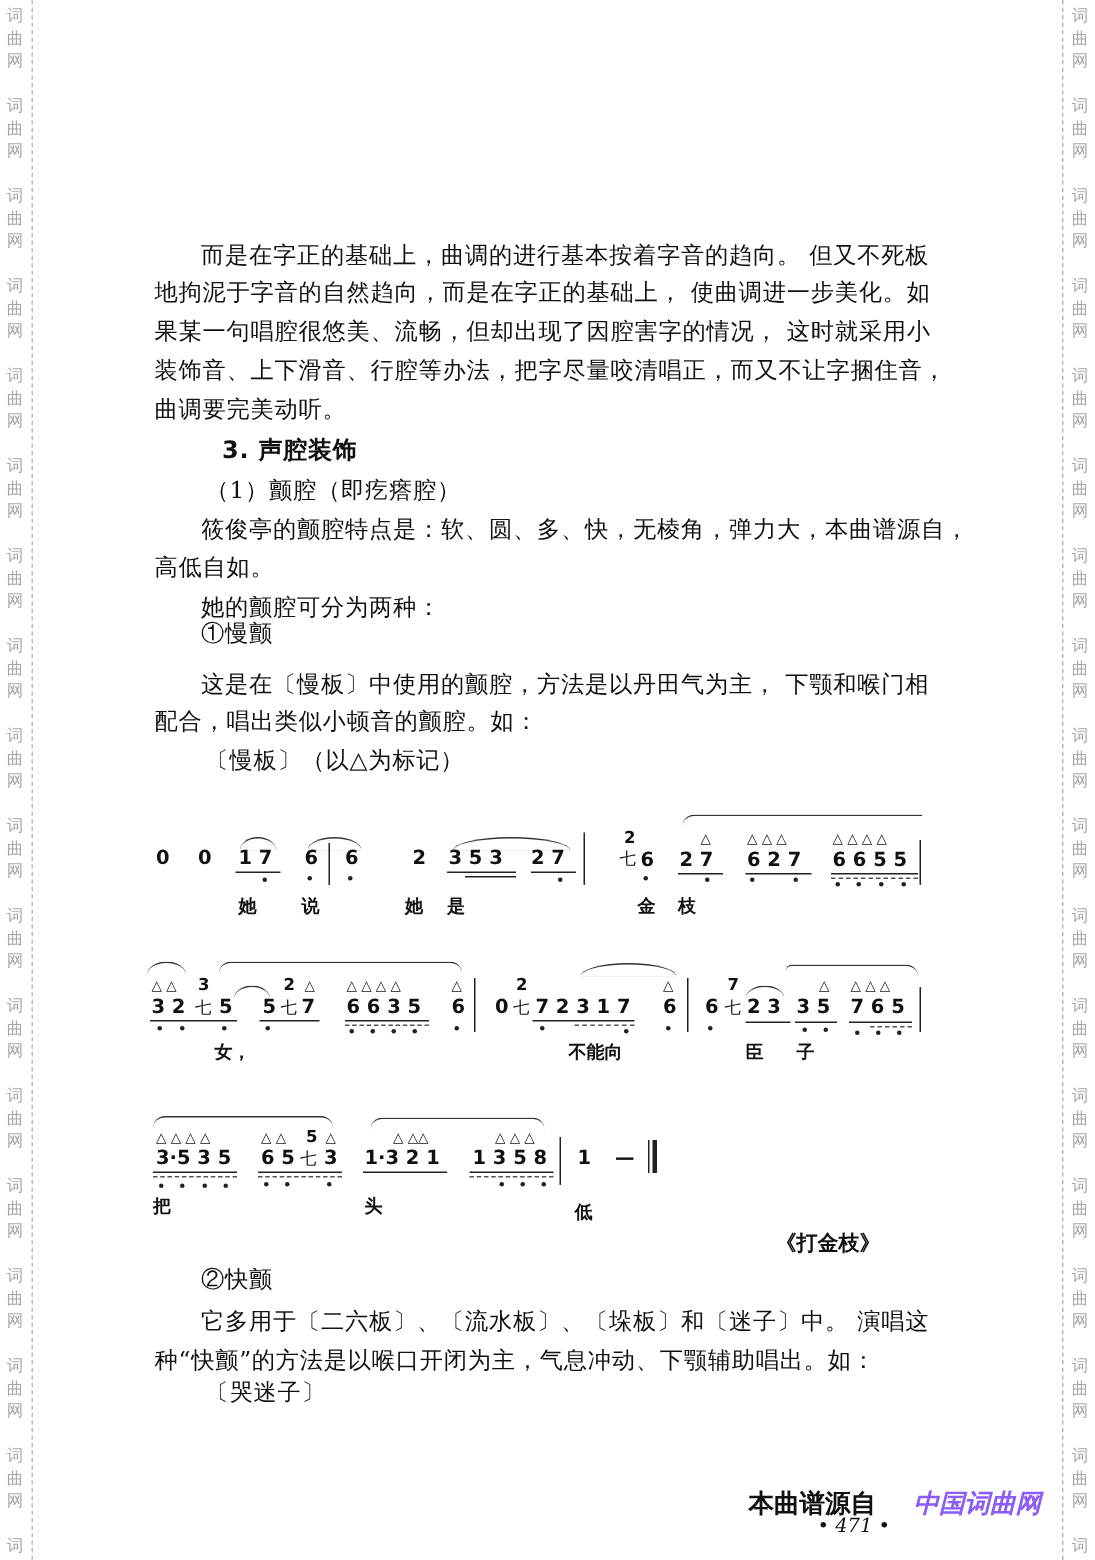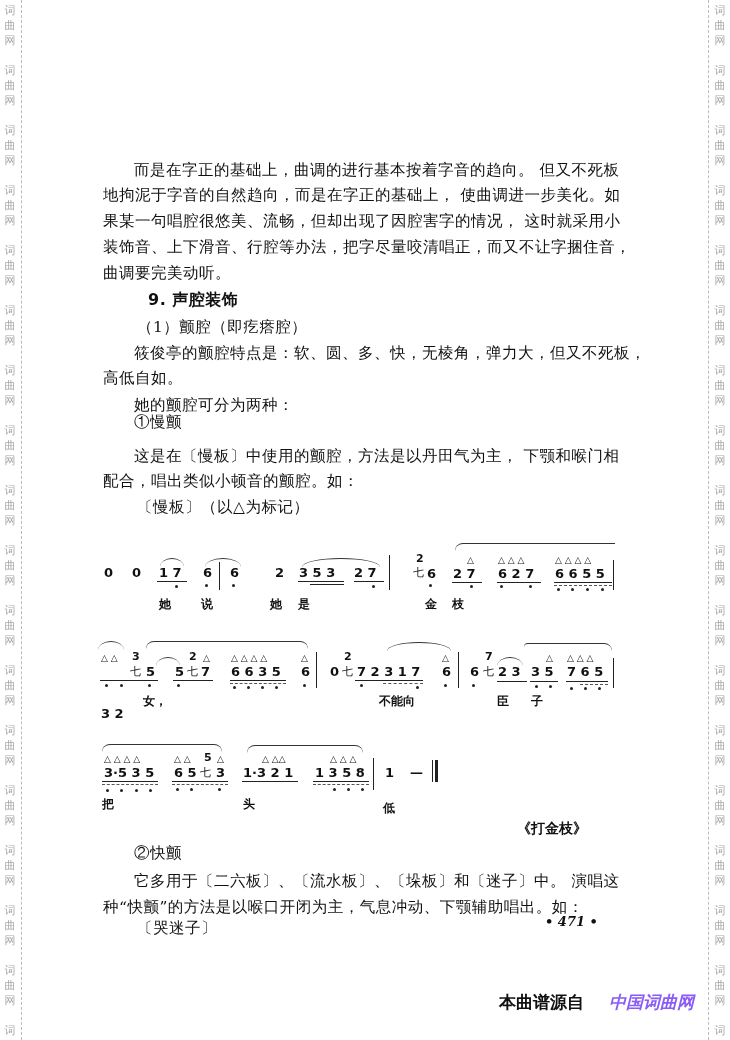--- a/index.html
+++ b/index.html
@@ -25,21 +25,21 @@
   .m { position:absolute; font-family:"DejaVu Sans", sans-serif; font-weight:bold; font-size:13px; line-height:14px; white-space:nowrap; }
   .lyric { position:absolute; font-family:"DejaVu Sans", sans-serif; font-size:12px; line-height:14px; font-weight:bold; white-space:nowrap; }
   .tri { position:absolute; font-family:"DejaVu Sans", sans-serif; font-size:9px; line-height:10px; white-space:nowrap; }
   .grace { position:absolute; font-family:"DejaVu Sans", sans-serif; font-weight:bold; font-size:11px; line-height:11px; }
   .ul { position:absolute; height:0; border-top:1px solid #222; }
   .ul2 { position:absolute; height:0; border-top:1px dashed #555; }
   .dot { position:absolute; width:3px; height:3px; background:#222; border-radius:50%; }
   .bar { position:absolute; width:0; border-left:1.5px solid #222; }
   .slur { position:absolute; height:8px; border-top:1.2px solid #333; border-radius:50% 50% 0 0 / 100% 100% 0 0; }
   .title-ref { position:absolute; left:517px; top:820px; font-family:"DejaVu Sans", sans-serif; font-weight:bold; font-size:14px; }
-  .pagenum { position:absolute; left:545px; top:914px; font-style:italic; font-weight:bold; font-size:13px; }
+  .pagenum { position:absolute; left:545px; top:1010px; font-style:italic; font-weight:normal; font-size:13px; }
   .source { position:absolute; top:991px; font-family:"DejaVu Sans", sans-serif; font-weight:bold; font-size:17px; }
 </style>
 </head>
 <body>
 
 <div class="wm-col left" id="wmL">
     <span class="wm-char" style="top: 4px;">词</span>
     <span class="wm-char" style="top: 19px;">曲</span>
     <span class="wm-char" style="top: 34px;">网</span>
     <span class="wm-char" style="top: 64px;">词</span>
@@ -150,24 +150,24 @@
   </div>
 <div class="wm-line left"></div>
 <div class="wm-line right"></div>
 
 <div class="line" style="left:134px;top:160px;">而是在字正的基础上，曲调的进行基本按着字音的趋向。 但又不死板</div>
 <div class="line" style="left:103px;top:185px;">地拘泥于字音的自然趋向，而是在字正的基础上， 使曲调进一步美化。如</div>
 <div class="line" style="left:103px;top:211px;">果某一句唱腔很悠美、流畅，但却出现了因腔害字的情况， 这时就采用小</div>
 <div class="line" style="left:103px;top:237px;">装饰音、上下滑音、行腔等办法，把字尽量咬清唱正，而又不让字捆住音，</div>
 <div class="line" style="left:103px;top:263px;">曲调要完美动听。</div>
 
-<div class="line heading" style="left:148px;top:290px;">9. 声腔装饰</div>
+<div class="line heading" style="left:148px;top:290px;">3. 声腔装饰</div>
 <div class="line" style="left:137px;top:317px;">（1）颤腔（即疙瘩腔）</div>
 
-<div class="line" style="left:134px;top:343px;">筱俊亭的颤腔特点是：软、圆、多、快，无棱角，弹力大，但又不死板，</div>
+<div class="line" style="left:134px;top:343px;">筱俊亭的颤腔特点是：软、圆、多、快，无棱角，弹力大，本曲谱源自，</div>
 <div class="line" style="left:103px;top:368px;">高低自如。</div>
 
 <div class="line" style="left:134px;top:395px;">她的颤腔可分为两种：</div>
 <div class="line" style="left:134px;top:412px;">①慢颤</div>
 
 <div class="line" style="left:134px;top:446px;">这是在〔慢板〕中使用的颤腔，方法是以丹田气为主， 下颚和喉门相</div>
 <div class="line" style="left:103px;top:471px;">配合，唱出类似小顿音的颤腔。如：</div>
 <div class="line" style="left:137px;top:497px;">〔慢板〕（以△为标记）</div>
 
 <div>
@@ -223,21 +223,21 @@
   <span class="lyric" style="left:298px;top:597px;">是</span>
   <span class="lyric" style="left:425px;top:597px;">金</span>
   <span class="lyric" style="left:452px;top:597px;">枝</span>
 </div>
 
 <div>
   <div class="slur" style="left:98px;top:641px;width:26px;"></div>
   <div class="slur" style="left:146px;top:641px;width:162px;border-radius:8px 8px 0 0;"></div>
   <span class="tri" style="left:101px;top:653px;">△ △</span>
   <span class="grace" style="left:132px;top:651px;">3</span>
-  <span class="m" style="left:101px;top:665px;margin-top:42px;">3 2</span>
+  <span class="m" style="left:101px;top:665px;">3 2</span>
   <span class="grace" style="left:130px;top:666px;font-weight:normal;">七</span>
   <span class="m" style="left:146px;top:665px;">5</span>
   <div class="ul" style="left:100px;top:680px;width:58px;"></div>
   <div class="dot" style="left:105px;top:684px;"></div>
   <div class="dot" style="left:120px;top:684px;"></div>
   <div class="dot" style="left:148px;top:684px;"></div>
   <div class="slur" style="left:156px;top:657px;width:24px;"></div>
   <span class="m" style="left:175px;top:665px;">5</span>
   <div class="dot" style="left:177px;top:684px;"></div>
   <span class="grace" style="left:189px;top:651px;">2</span>

